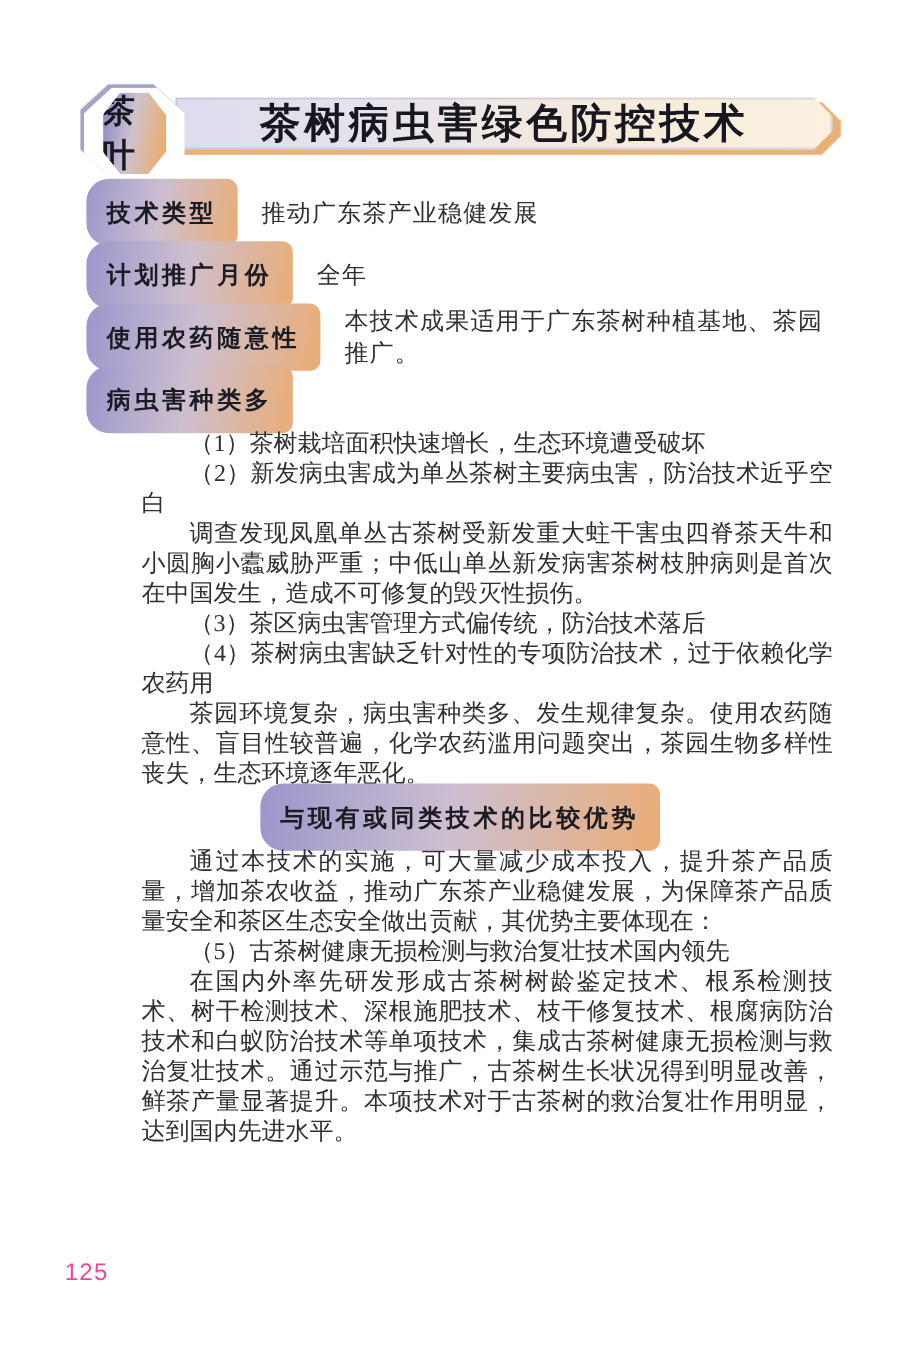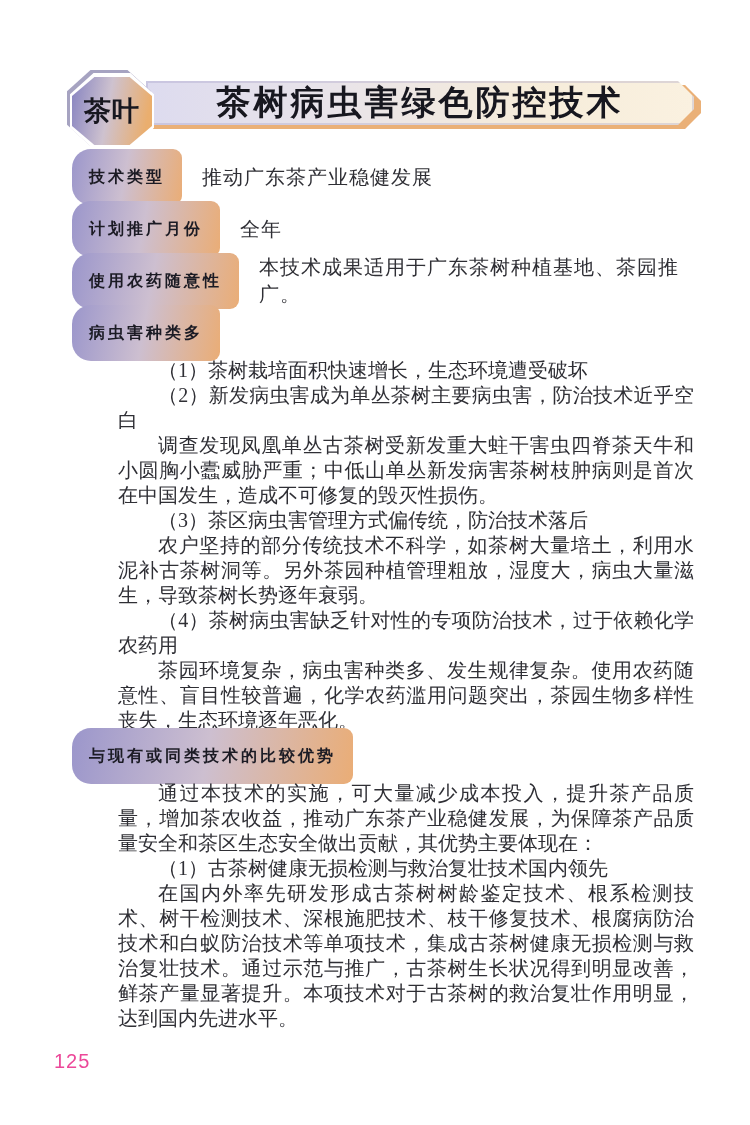--- a/index.html
+++ b/index.html
@@ -31,50 +31,50 @@
   .octagon-shadow{
     position:absolute;left:0;top:0;width:84px;height:76px;
     filter:drop-shadow(-3px -3px 0 #a6a3c1);
   }
   .octagon-white{
     width:100%;height:100%;background:#ffffff;
     clip-path:polygon(28% 0,72% 0,100% 28%,100% 72%,72% 100%,28% 100%,0 72%,0 28%);
     display:flex;align-items:center;justify-content:center;
   }
   .octagon-grad{
-    width:80px;height:68px;
+    width:53px;height:68px;
     clip-path:polygon(28% 0,72% 0,100% 28%,100% 72%,72% 100%,28% 100%,0 72%,0 28%);
     background:linear-gradient(100deg,#8e8ac2 5%,#cec2cf 45%,#eaae6e 90%);
     display:flex;align-items:center;justify-content:center;
   }
   .category-text{
     font-family:"Liberation Sans","DejaVu Sans",sans-serif;
     font-weight:bold;font-size:27px;letter-spacing:1px;color:#17171f;
   }
   
   .content{position:absolute;left:72px;right:56px;top:158px;}
   .field-row{display:flex;align-items:center;height:38px;margin-bottom:14px;}
   .badge{
     display:inline-flex;align-items:center;justify-content:center;
     height:56px;padding:0 17px;box-sizing:border-box;
     border-radius:19px 9px 9px 19px;
     background:linear-gradient(100deg,#9b96cb 0%,#cdbfd0 48%,#eaad76 100%);
     font-family:"Liberation Sans","DejaVu Sans",sans-serif;
-    font-weight:bold;font-size:16px;letter-spacing:3px;color:#1b1b24;
+    font-weight:bold;font-size:20px;letter-spacing:3px;color:#1b1b24;
     white-space:nowrap;flex:0 0 auto;
   }
   .field-value{font-size:20px;letter-spacing:1px;margin-left:20px;color:#2f2f35;}
   .section-heading-row{display:flex;align-items:center;height:38px;}
   .section-body{margin-top:6px;margin-left:46px;}
   .para{
     margin:0;font-size:20px;line-height:25px;
     text-indent:2em;text-align:justify;color:#2f2f35;
   }
   .section-2{margin-top:4px;}
-  .section-2 .section-heading-row{margin-top:4px;}
+  .section-2 .section-heading-row{margin-top:4px;justify-content:center;}
   
   .page-number{
     position:absolute;left:54px;top:1050px;
     font-family:"Liberation Sans","DejaVu Sans",sans-serif;
     font-size:20px;letter-spacing:1px;color:#ec4899;
   }
 </style>
 </head>
 <body>
 
@@ -114,33 +114,32 @@
 
     <div class="section">
       <div class="section-heading-row">
         <span class="badge">病虫害种类多</span>
       </div>
       <div class="section-body">
         <p class="para">（1）茶树栽培面积快速增长，生态环境遭受破坏</p>
         <p class="para">（2）新发病虫害成为单丛茶树主要病虫害，防治技术近乎空白</p>
         <p class="para">调查发现凤凰单丛古茶树受新发重大蛀干害虫四脊茶天牛和小圆胸小蠹威胁严重；中低山单丛新发病害茶树枝肿病则是首次在中国发生，造成不可修复的毁灭性损伤。</p>
         <p class="para">（3）茶区病虫害管理方式偏传统，防治技术落后</p>
-        <p class="para">农户坚持的部分传统技术不科学，如茶树大量培土，利用水泥补古茶树洞等。另外茶园种植管理粗放，湿度大，病虫大量滋生，导致茶树长势逐年衰弱。</p>
         <p class="para">（4）茶树病虫害缺乏针对性的专项防治技术，过于依赖化学农药用</p>
         <p class="para">茶园环境复杂，病虫害种类多、发生规律复杂。使用农药随意性、盲目性较普遍，化学农药滥用问题突出，茶园生物多样性丧失，生态环境逐年恶化。</p>
       </div>
     </div>
 
     <div class="section section-2">
       <div class="section-heading-row">
         <span class="badge">与现有或同类技术的比较优势</span>
       </div>
       <div class="section-body">
         <p class="para">通过本技术的实施，可大量减少成本投入，提升茶产品质量，增加茶农收益，推动广东茶产业稳健发展，为保障茶产品质量安全和茶区生态安全做出贡献，其优势主要体现在：</p>
-        <p class="para">（1）古茶树健康无损检测与救治复壮技术国内领先</p>
+        <p class="para">（5）古茶树健康无损检测与救治复壮技术国内领先</p>
         <p class="para">在国内外率先研发形成古茶树树龄鉴定技术、根系检测技术、树干检测技术、深根施肥技术、枝干修复技术、根腐病防治技术和白蚁防治技术等单项技术，集成古茶树健康无损检测与救治复壮技术。通过示范与推广，古茶树生长状况得到明显改善，鲜茶产量显著提升。本项技术对于古茶树的救治复壮作用明显，达到国内先进水平。</p>
       </div>
     </div>
 
   </div>
 
   <div class="page-number">125</div>
 
 </div>
 

